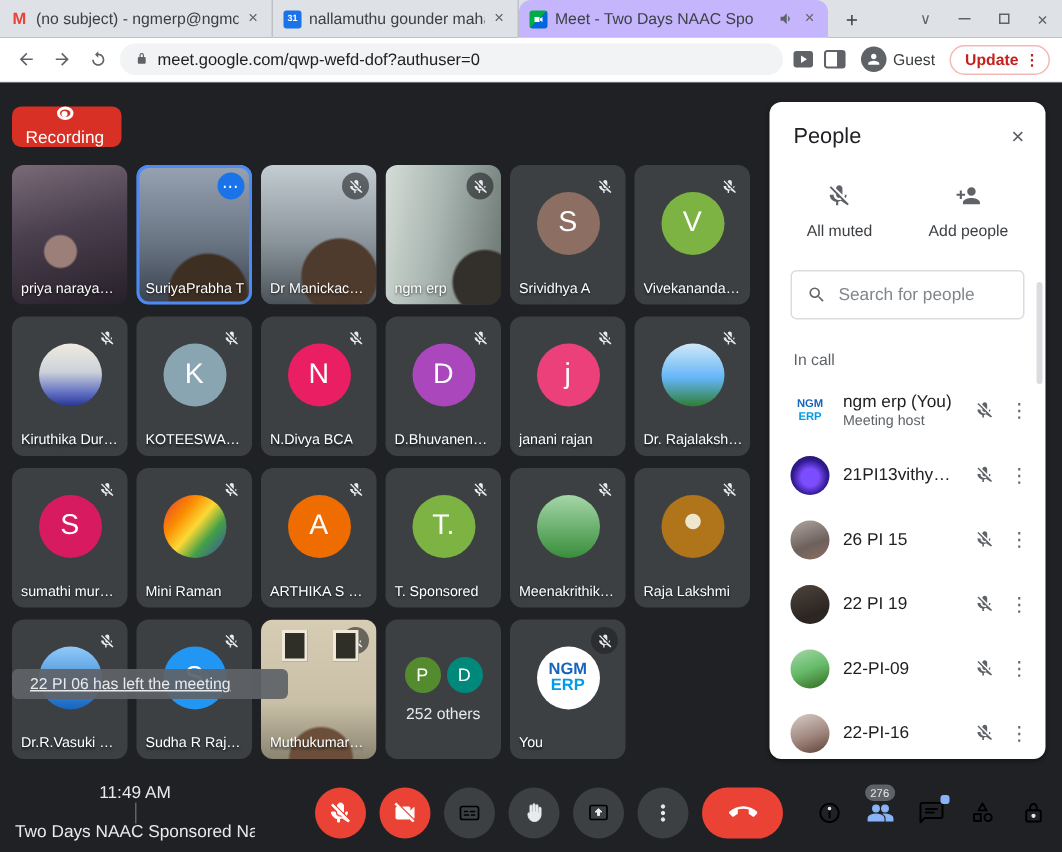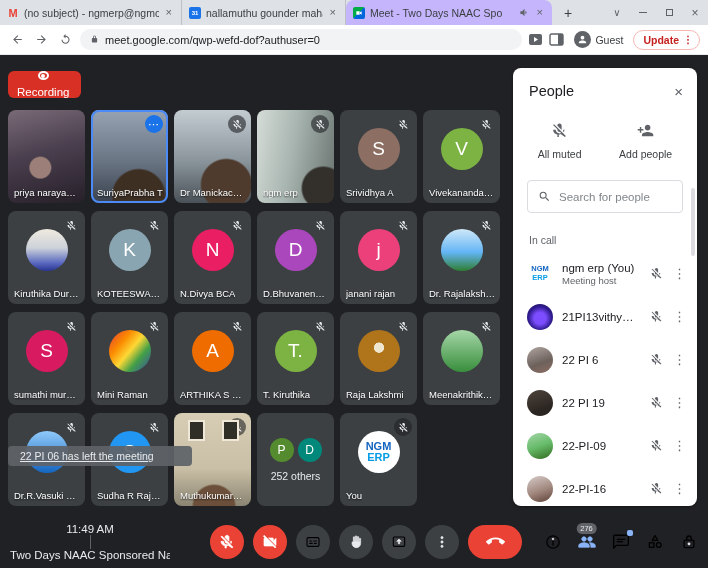--- a/index.html
+++ b/index.html
@@ -350,39 +350,39 @@
           <div class="tile-avatar" style="background: rgb(239, 108, 0);">A</div>
           <div class="tile-name">ARTHIKA S BCM</div>
           <div class="tile-mic">
             <svg viewBox="0 0 24 24">
               <path d="M19 11h-1.7c0 .74-.16 1.43-.43 2.05l1.23 1.23c.56-.98.9-2.09.9-3.28zm-4.02.17c0-.06.02-.11.02-.17V5c0-1.66-1.34-3-3-3S9 3.34 9 5v.18l5.98 5.99zM4.27 3 3 4.27l6.01 6.01V11c0 1.66 1.33 3 2.99 3 .22 0 .44-.03.65-.08l1.66 1.66c-.71.33-1.5.52-2.31.52-2.76 0-5.3-2.1-5.3-5.1H3c0 3.41 2.72 6.23 6 6.72V21h2v-3.28c.91-.13 1.77-.45 2.54-.9L19.73 21 21 19.73 4.27 3z"></path>
             </svg>
           </div>
         </div>
         <div class="tile">
           <div class="tile-avatar" style="background: rgb(124, 179, 66);">T.</div>
-          <div class="tile-name">T. Kiruthika</div>
+          <div class="tile-name">T. Sponsored</div>
+          <div class="tile-mic">
+            <svg viewBox="0 0 24 24">
+              <path d="M19 11h-1.7c0 .74-.16 1.43-.43 2.05l1.23 1.23c.56-.98.9-2.09.9-3.28zm-4.02.17c0-.06.02-.11.02-.17V5c0-1.66-1.34-3-3-3S9 3.34 9 5v.18l5.98 5.99zM4.27 3 3 4.27l6.01 6.01V11c0 1.66 1.33 3 2.99 3 .22 0 .44-.03.65-.08l1.66 1.66c-.71.33-1.5.52-2.31.52-2.76 0-5.3-2.1-5.3-5.1H3c0 3.41 2.72 6.23 6 6.72V21h2v-3.28c.91-.13 1.77-.45 2.54-.9L19.73 21 21 19.73 4.27 3z"></path>
+            </svg>
+          </div>
+        </div>
+        <div class="tile">
+          <div class="tile-avatar ph-p6"></div>
+          <div class="tile-name">Meenakrithika M</div>
           <div class="tile-mic">
             <svg viewBox="0 0 24 24">
               <path d="M19 11h-1.7c0 .74-.16 1.43-.43 2.05l1.23 1.23c.56-.98.9-2.09.9-3.28zm-4.02.17c0-.06.02-.11.02-.17V5c0-1.66-1.34-3-3-3S9 3.34 9 5v.18l5.98 5.99zM4.27 3 3 4.27l6.01 6.01V11c0 1.66 1.33 3 2.99 3 .22 0 .44-.03.65-.08l1.66 1.66c-.71.33-1.5.52-2.31.52-2.76 0-5.3-2.1-5.3-5.1H3c0 3.41 2.72 6.23 6 6.72V21h2v-3.28c.91-.13 1.77-.45 2.54-.9L19.73 21 21 19.73 4.27 3z"></path>
             </svg>
           </div>
         </div>
         <div class="tile">
           <div class="tile-avatar ph-p5"></div>
           <div class="tile-name">Raja Lakshmi</div>
-          <div class="tile-mic">
-            <svg viewBox="0 0 24 24">
-              <path d="M19 11h-1.7c0 .74-.16 1.43-.43 2.05l1.23 1.23c.56-.98.9-2.09.9-3.28zm-4.02.17c0-.06.02-.11.02-.17V5c0-1.66-1.34-3-3-3S9 3.34 9 5v.18l5.98 5.99zM4.27 3 3 4.27l6.01 6.01V11c0 1.66 1.33 3 2.99 3 .22 0 .44-.03.65-.08l1.66 1.66c-.71.33-1.5.52-2.31.52-2.76 0-5.3-2.1-5.3-5.1H3c0 3.41 2.72 6.23 6 6.72V21h2v-3.28c.91-.13 1.77-.45 2.54-.9L19.73 21 21 19.73 4.27 3z"></path>
-            </svg>
-          </div>
-        </div>
-        <div class="tile">
-          <div class="tile-avatar ph-p6"></div>
-          <div class="tile-name">Meenakrithika M</div>
           <div class="tile-mic">
             <svg viewBox="0 0 24 24">
               <path d="M19 11h-1.7c0 .74-.16 1.43-.43 2.05l1.23 1.23c.56-.98.9-2.09.9-3.28zm-4.02.17c0-.06.02-.11.02-.17V5c0-1.66-1.34-3-3-3S9 3.34 9 5v.18l5.98 5.99zM4.27 3 3 4.27l6.01 6.01V11c0 1.66 1.33 3 2.99 3 .22 0 .44-.03.65-.08l1.66 1.66c-.71.33-1.5.52-2.31.52-2.76 0-5.3-2.1-5.3-5.1H3c0 3.41 2.72 6.23 6 6.72V21h2v-3.28c.91-.13 1.77-.45 2.54-.9L19.73 21 21 19.73 4.27 3z"></path>
             </svg>
           </div>
         </div>
         <div class="tile">
           <div class="tile-avatar ph-p7"></div>
           <div class="tile-name">Dr.R.Vasuki Co...</div>
           <div class="tile-mic">
@@ -484,21 +484,21 @@
             <div class="prow-mic">
               <svg viewBox="0 0 24 24">
                 <path d="M19 11h-1.7c0 .74-.16 1.43-.43 2.05l1.23 1.23c.56-.98.9-2.09.9-3.28zm-4.02.17c0-.06.02-.11.02-.17V5c0-1.66-1.34-3-3-3S9 3.34 9 5v.18l5.98 5.99zM4.27 3 3 4.27l6.01 6.01V11c0 1.66 1.33 3 2.99 3 .22 0 .44-.03.65-.08l1.66 1.66c-.71.33-1.5.52-2.31.52-2.76 0-5.3-2.1-5.3-5.1H3c0 3.41 2.72 6.23 6 6.72V21h2v-3.28c.91-.13 1.77-.45 2.54-.9L19.73 21 21 19.73 4.27 3z"></path>
               </svg>
             </div>
             <div class="prow-menu">⋮</div>
           </div>
           <div class="prow">
             <div class="prow-avatar rv-r2"></div>
             <div class="prow-text">
-              <div class="prow-name">22 PI 6</div>
+              <div class="prow-name">26 PI 15</div>
             </div>
             <div class="prow-mic">
               <svg viewBox="0 0 24 24">
                 <path d="M19 11h-1.7c0 .74-.16 1.43-.43 2.05l1.23 1.23c.56-.98.9-2.09.9-3.28zm-4.02.17c0-.06.02-.11.02-.17V5c0-1.66-1.34-3-3-3S9 3.34 9 5v.18l5.98 5.99zM4.27 3 3 4.27l6.01 6.01V11c0 1.66 1.33 3 2.99 3 .22 0 .44-.03.65-.08l1.66 1.66c-.71.33-1.5.52-2.31.52-2.76 0-5.3-2.1-5.3-5.1H3c0 3.41 2.72 6.23 6 6.72V21h2v-3.28c.91-.13 1.77-.45 2.54-.9L19.73 21 21 19.73 4.27 3z"></path>
               </svg>
             </div>
             <div class="prow-menu">⋮</div>
           </div>
           <div class="prow">
             <div class="prow-avatar rv-r3"></div>

